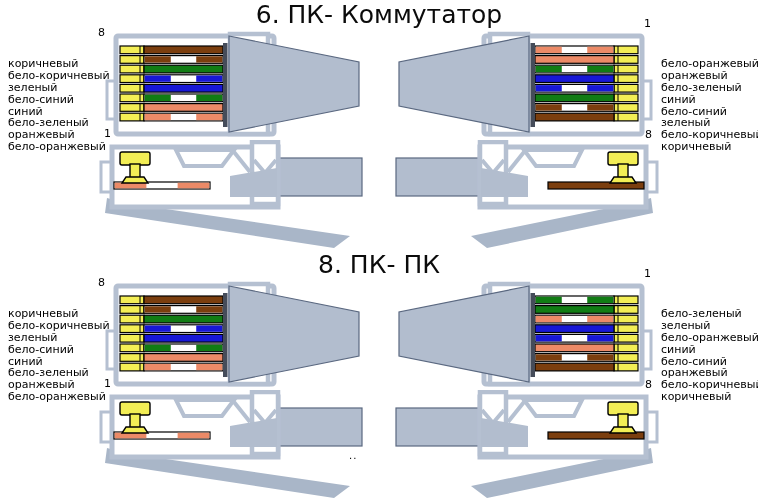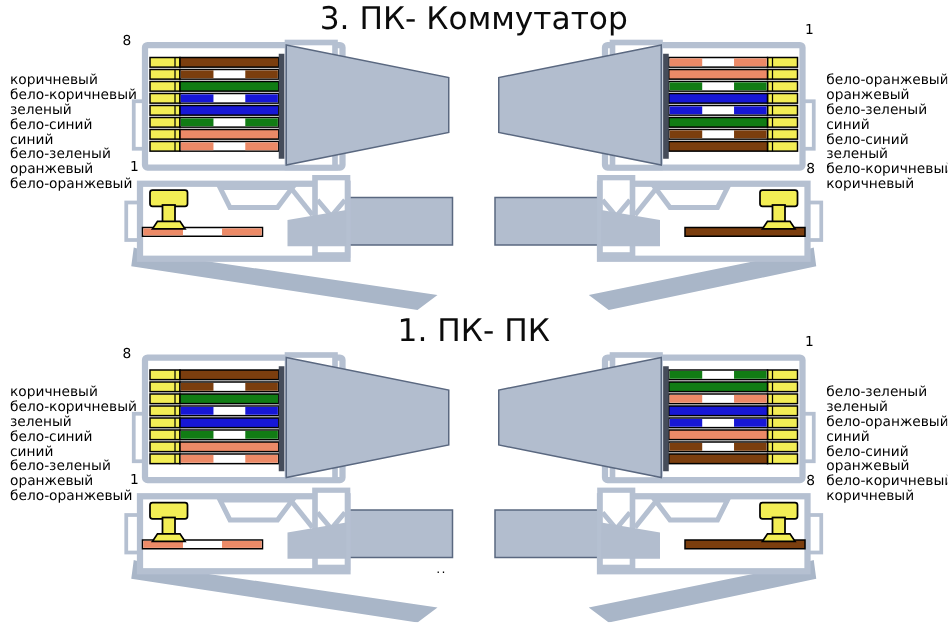--- a/index.html
+++ b/index.html
@@ -21,21 +21,21 @@
   .pin{position:absolute;font-size:11px;line-height:11px;}
   svg{position:absolute;display:block;}
   .dots{position:absolute;left:349px;top:200px;font-size:10px;letter-spacing:1px;}
 </style>
 </head>
 <body>
 
 <div class="canvas">
 
   <div class="section s0">
-    <div class="title">3. ПК- Коммутатор</div>
+    <div class="title">6. ПК- Коммутатор</div>
     <div class="labels left">
         <div>коричневый</div>
         <div>бело-коричневый</div>
         <div>зеленый</div>
         <div>бело-синий</div>
         <div>синий</div>
         <div>бело-зеленый</div>
         <div>оранжевый</div>
         <div>бело-оранжевый</div>
       </div>
@@ -167,21 +167,21 @@
           <polygon points="138,36 185,28 185,57 138,57" fill="#b2bdce"></polygon>
           <rect x="22" y="42" width="96" height="7" fill="#7b3e0e" stroke="#000" stroke-width="1.2"></rect>
           <rect x="28" y="12" width="30" height="13" rx="2" fill="#f3ee55" stroke="#000" stroke-width="1.4"></rect>
           <rect x="38" y="24" width="10" height="14" fill="#f3ee55" stroke="#000" stroke-width="1.4"></rect>
           <polygon points="34,37 52,37 56,43 30,43" fill="#f3ee55" stroke="#000" stroke-width="1.4"></polygon>
         </g>
       </svg>
   </div>
 
   <div class="section s1">
-    <div class="title">1. ПК- ПК</div>
+    <div class="title">8. ПК- ПК</div>
     <div class="labels left">
         <div>коричневый</div>
         <div>бело-коричневый</div>
         <div>зеленый</div>
         <div>бело-синий</div>
         <div>синий</div>
         <div>бело-зеленый</div>
         <div>оранжевый</div>
         <div>бело-оранжевый</div>
       </div>

